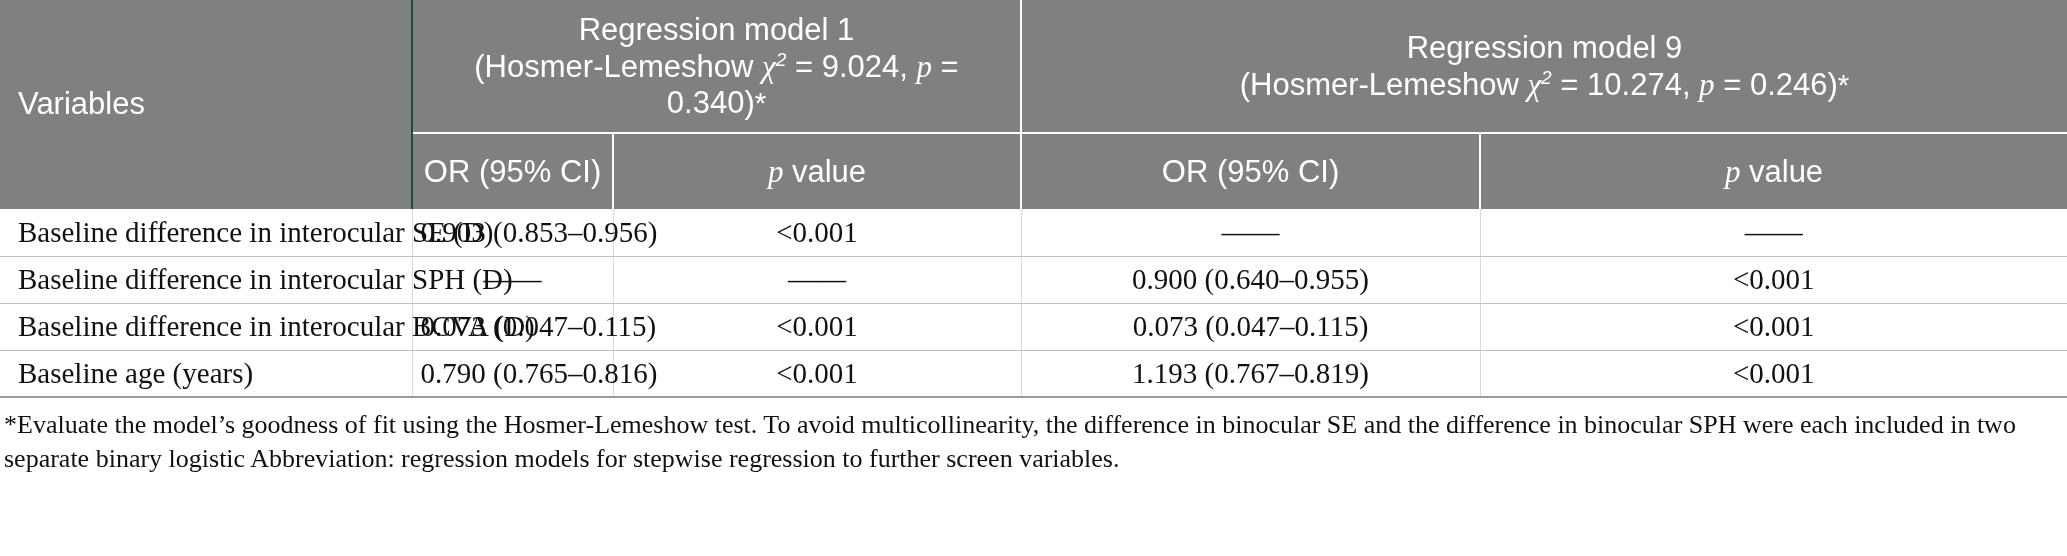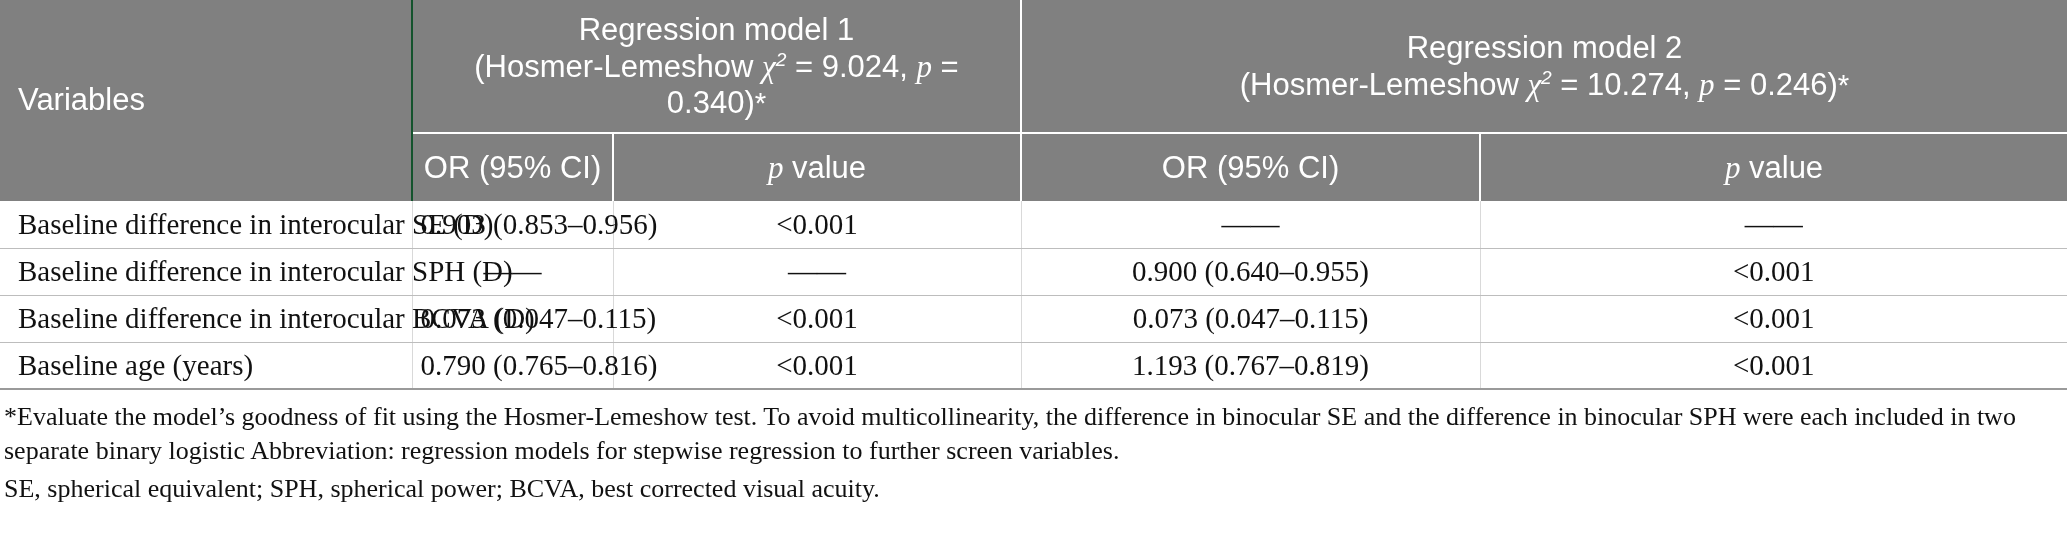--- a/index.html
+++ b/index.html
@@ -45,21 +45,21 @@
     font-size: 31px;
     line-height: 1.18;
     padding: 12px 10px 10px 10px;
     border-bottom: 2px solid #ffffff;
   }
   th.hdr-model.model1 { border-right: 2px solid #ffffff; }
   th.hdr-sub {
     text-align: center;
     font-size: 31px;
     line-height: 1.2;
-    height: 68px;
+    height: 76px;
     padding: 4px 8px;
     border-right: 2px solid #ffffff;
   }
   th.hdr-sub.last-of-model { border-right: 2px solid #ffffff; }
   th.hdr-sub.very-last { border-right: none; }
   .chi {
     font-family: "Liberation Serif", "DejaVu Serif", serif;
     font-style: italic;
   }
   .ital {
@@ -120,21 +120,21 @@
       <col style="width:587px">
     </colgroup>
     <thead>
       <tr>
         <th class="hdr-variables" rowspan="2">Variables</th>
         <th class="hdr-model model1" colspan="2">
           <span>Regression model 1</span><br>
           <span><span>(Hosmer-Lemeshow </span><span class="chi">χ</span><sup class="sq">2</sup><span> = 9.024, </span><span class="ital">p</span><span> = 0.340)</span><span class="star">*</span></span>
         </th>
         <th class="hdr-model model2" colspan="2">
-          <span>Regression model 2</span><br>
+          <span>Regression model 9</span><br>
           <span><span>(Hosmer-Lemeshow </span><span class="chi">χ</span><sup class="sq">2</sup><span> = 10.274, </span><span class="ital">p</span><span> = 0.246)</span><span class="star">*</span></span>
         </th>
       </tr>
       <tr>
         <th class="hdr-sub">OR (95% CI)</th>
         <th class="hdr-sub last-of-model"><span class="ital">p</span><span> value</span></th>
         <th class="hdr-sub">OR (95% CI)</th>
         <th class="hdr-sub very-last"><span class="ital">p</span><span> value</span></th>
       </tr>
     </thead>
@@ -165,15 +165,14 @@
         <td>0.790 (0.765–0.816)</td>
         <td>&lt;0.001</td>
         <td>1.193 (0.767–0.819)</td>
         <td class="no-right">&lt;0.001</td>
       </tr>
     </tbody>
   </table>
 
   <div class="footnotes">
     <p>*Evaluate the model’s goodness of fit using the Hosmer-Lemeshow test. To avoid multicollinearity, the difference in binocular SE and the difference in binocular SPH were each included in two separate binary logistic Abbreviation: regression models for stepwise regression to further screen variables.</p>
-    <p class="last">SE, spherical equivalent; SPH, spherical power; BCVA, best corrected visual acuity.</p>
   </div>
 </div>
 
 </body></html>

